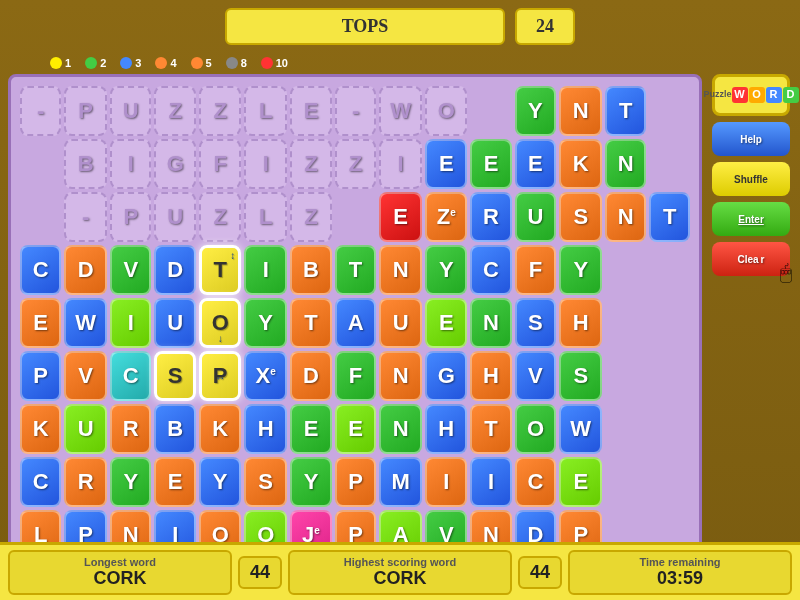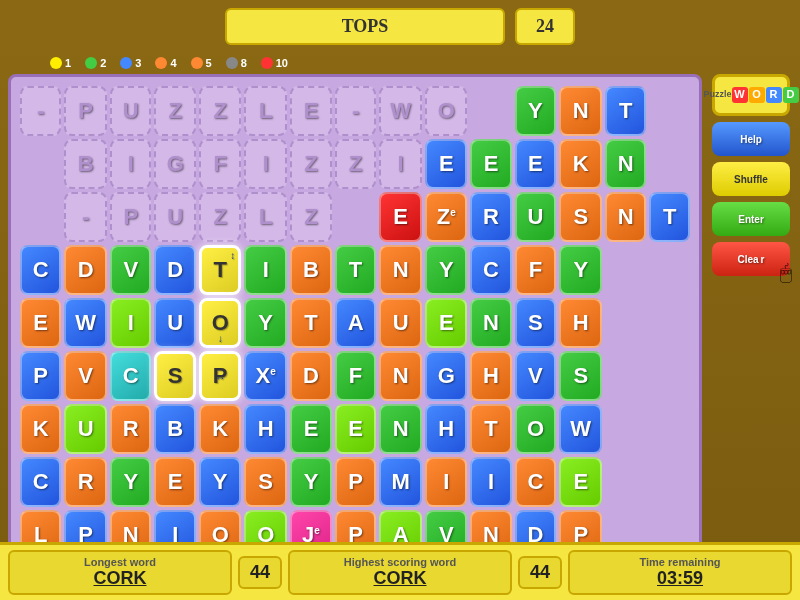--- a/index.html
+++ b/index.html
@@ -206,21 +206,21 @@
       color: white;
       cursor: pointer;
       text-shadow: 1px 1px 2px rgba(0,0,0,0.5);
       display: flex;
       align-items: center;
       justify-content: center;
     }
 
     .btn-blue { background: linear-gradient(180deg, #5599ff, #2255cc); }
     .btn-yellow { background: linear-gradient(180deg, #ffee44, #ddcc00); color: #333; text-shadow: none; }
-    .btn-green { background: linear-gradient(180deg, #66dd44, #33aa11); }
+    .btn-green { background: linear-gradient(180deg, #66dd44, #33aa11); text-decoration: underline; }
     .btn-red { background: linear-gradient(180deg, #ff5544, #cc2211); }
 
     
     .bottom-bar {
       position: absolute;
       bottom: 0;
       left: 0;
       right: 0;
       background: #f5e642;
       border-top: 3px solid #c8a800;
@@ -243,21 +243,20 @@
     .bottom-section .bottom-label {
       font-size: 11px;
       color: #555;
       font-weight: bold;
     }
 
     .bottom-section .bottom-val {
       font-size: 18px;
       font-weight: 900;
       color: #222;
-      text-decoration: underline;
     }
 
     .bottom-number {
       background: #e8d830;
       border: 2px solid #c8a800;
       border-radius: 6px;
       padding: 4px 10px;
       font-size: 18px;
       font-weight: 900;
       text-align: center;

